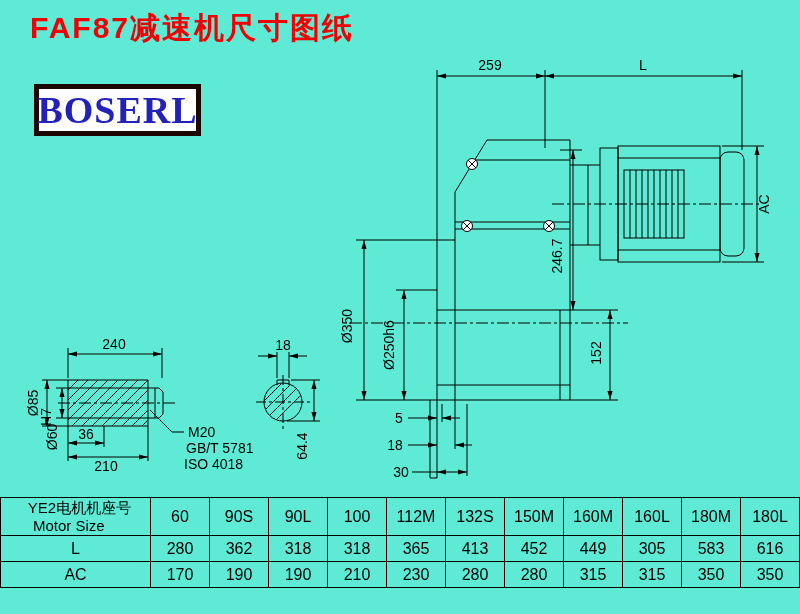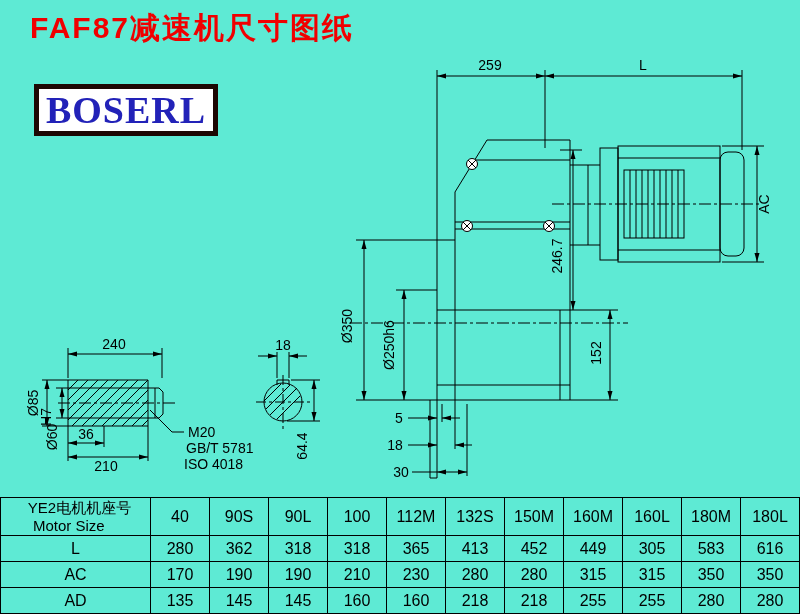--- a/index.html
+++ b/index.html
@@ -3,21 +3,21 @@
 <meta charset="utf-8">
 <style>
   * { margin:0; padding:0; box-sizing:border-box; }
   html,body { width:800px; height:614px; background:#fff; overflow:hidden;
               font-family:"Liberation Sans", sans-serif; color:#000; }
   .page { position:relative; width:800px; height:614px; background:#5eead4; }
 
   .title { position:absolute; left:30px; top:8px; font-size:30px; font-weight:bold;
            color:#f00000; letter-spacing:2px; white-space:nowrap; }
 
-  .logo-box { position:absolute; left:34px; top:84px; width:184px; height:52px;
+  .logo-box { position:absolute; left:34px; top:84px; width:167px; height:52px;
               border:5px solid #1d0703; background:#fff;
               display:flex; align-items:center; justify-content:center; }
   .logo-box span { font-family:"Liberation Serif", serif; font-weight:bold;
                    font-size:38px; color:#2222b8; letter-spacing:1px; }
 
   svg.drawing { position:absolute; left:0; top:0; }
   svg.drawing text { font-family:"Liberation Sans", sans-serif; font-size:14px; fill:#000; }
 
   table.dims { position:absolute; left:0; top:497px; width:800px;
                border-collapse:collapse; table-layout:fixed; }
@@ -258,21 +258,21 @@
         <col>
         <col>
         <col>
     </colgroup>
     <tbody>
       <tr class="header">
         <th>
           <div class="hcn">YE2电机机座号</div>
           <div class="hen">Motor Size</div>
         </th>
-        <th>40</th>
+        <th>60</th>
         <th>90S</th>
         <th>90L</th>
         <th>100</th>
         <th>112M</th>
         <th>132S</th>
         <th>150M</th>
         <th>160M</th>
         <th>160L</th>
         <th>180M</th>
         <th>180L</th>
@@ -298,29 +298,15 @@
         <td>190</td>
         <td>210</td>
         <td>230</td>
         <td>280</td>
         <td>280</td>
         <td>315</td>
         <td>315</td>
         <td>350</td>
         <td>350</td>
       </tr>
-      <tr class="datarow">
-        <td>AD</td>
-        <td>135</td>
-        <td>145</td>
-        <td>145</td>
-        <td>160</td>
-        <td>160</td>
-        <td>218</td>
-        <td>218</td>
-        <td>255</td>
-        <td>255</td>
-        <td>280</td>
-        <td>280</td>
-      </tr>
     </tbody>
   </table>
 </div>
 
 </body></html>

